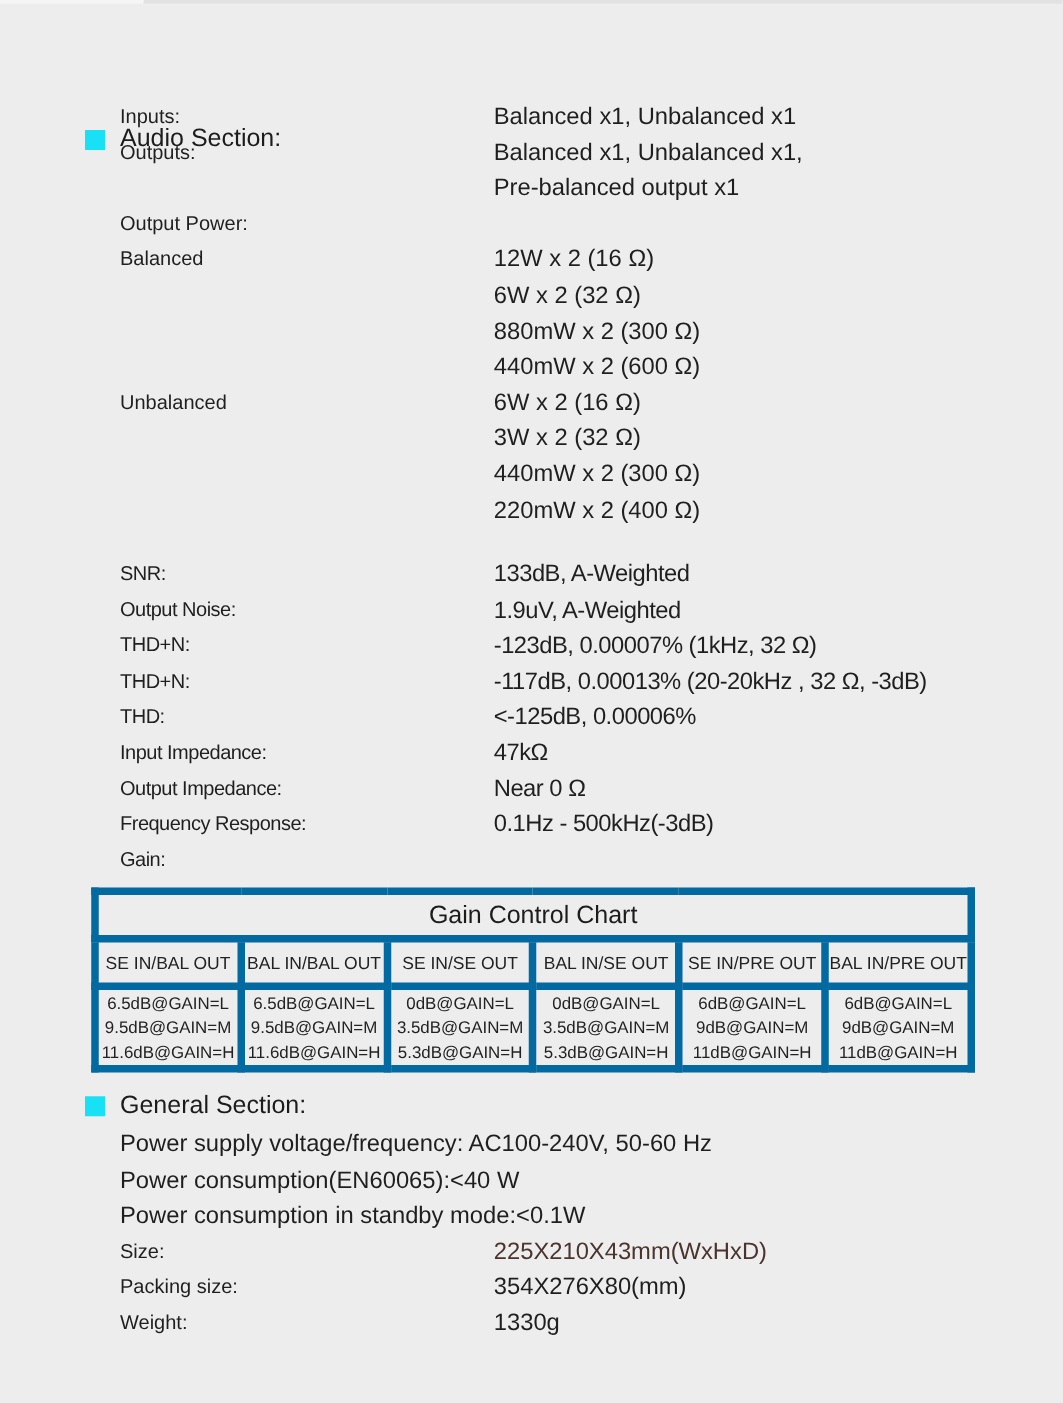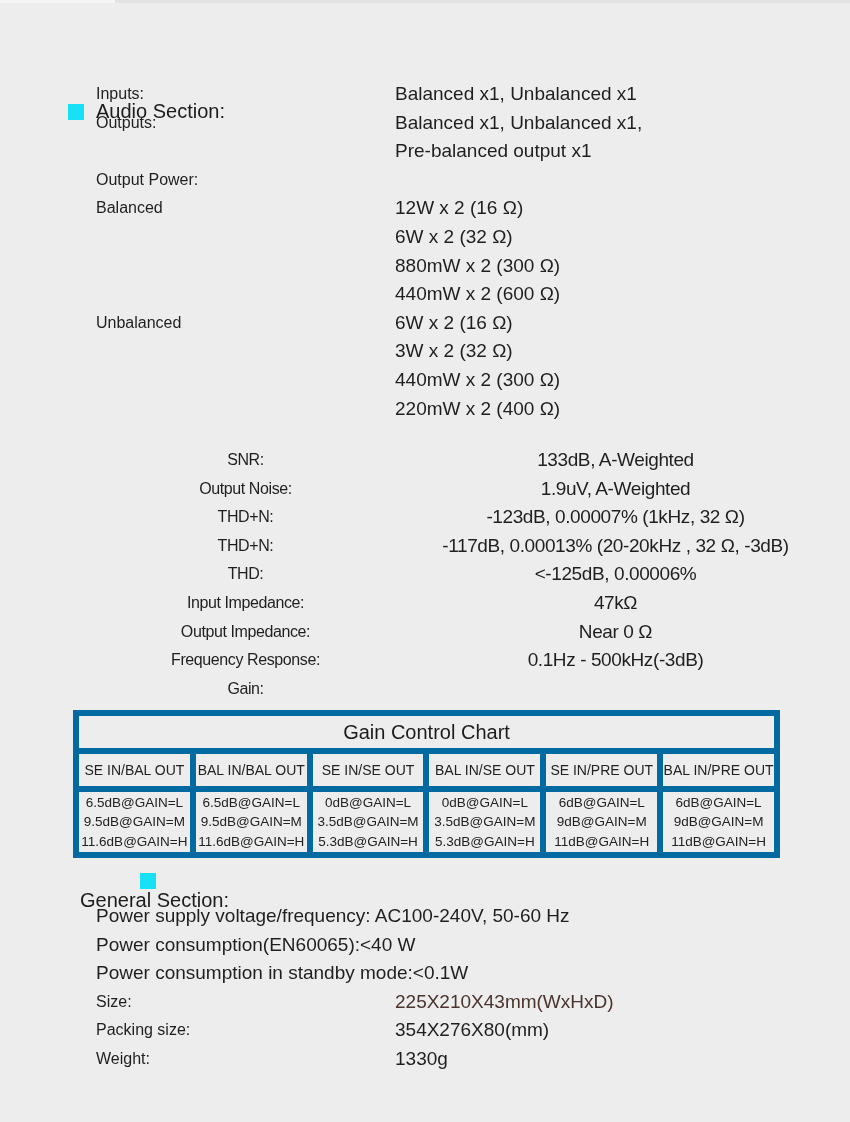--- a/index.html
+++ b/index.html
@@ -13,21 +13,21 @@
   .top-strip{position:absolute;top:0;left:115px;right:0;height:3px;background:#e2e2e3;}
 
   .section-header{position:absolute;left:68px;display:flex;align-items:center;}
   .bullet{width:16px;height:16px;background:#18e1f5;display:inline-block;flex:0 0 auto;}
   .section-title{margin-left:12px;font-size:20px;color:#1c1c1c;}
 
   .spec-block{position:absolute;left:96px;width:740px;}
   .spec-row{display:flex;align-items:flex-start;}
   .spec-row .lbl{width:299px;flex:0 0 auto;font-size:16px;line-height:28.6px;min-height:28.6px;}
   .spec-row .val{flex:1;font-size:19px;line-height:28.6px;}
-  .condensed .lbl,.condensed .val{letter-spacing:-0.4px;text-align:center;}
+  .condensed .lbl,.condensed .val{letter-spacing:-0.4px;}
 
   .gain-table{position:absolute;left:73px;top:710px;border-collapse:collapse;width:707px;table-layout:fixed;}
   .gain-table td{border:6px solid #0369a1;padding:0;}
   .t-title{height:32px;text-align:center;font-size:20px;color:#1c1c1c;}
   .t-head{height:32px;text-align:center;font-size:14px;white-space:nowrap;color:#222;}
   .t-cell{height:60px;text-align:center;font-size:13.5px;line-height:19.5px;vertical-align:middle;color:#222;}
 
   .full-line{font-size:19px;line-height:28.6px;}
   .brown{color:#4a342d;}
 </style>
@@ -176,21 +176,21 @@
     </td>
     <td class="t-cell">
       <div>6dB@GAIN=L</div>
       <div>9dB@GAIN=M</div>
       <div>11dB@GAIN=H</div>
     </td>
   </tr>
 </tbody>
   </table>
 
-<div class="section-header" style="top:873px;flex-direction:column;">
+<div class="section-header" style="top:873px;">
   <span class="bullet"></span>
   <span class="section-title">General Section:</span>
 </div>
 
 <div class="spec-block" style="top:902px;">
   <div class="full-line">Power supply voltage/frequency: AC100-240V, 50-60 Hz</div>
   <div class="full-line">Power consumption(EN60065):&lt;40 W</div>
   <div class="full-line">Power consumption in standby mode:&lt;0.1W</div>
   <div class="spec-row">
     <div class="lbl">Size:</div>

